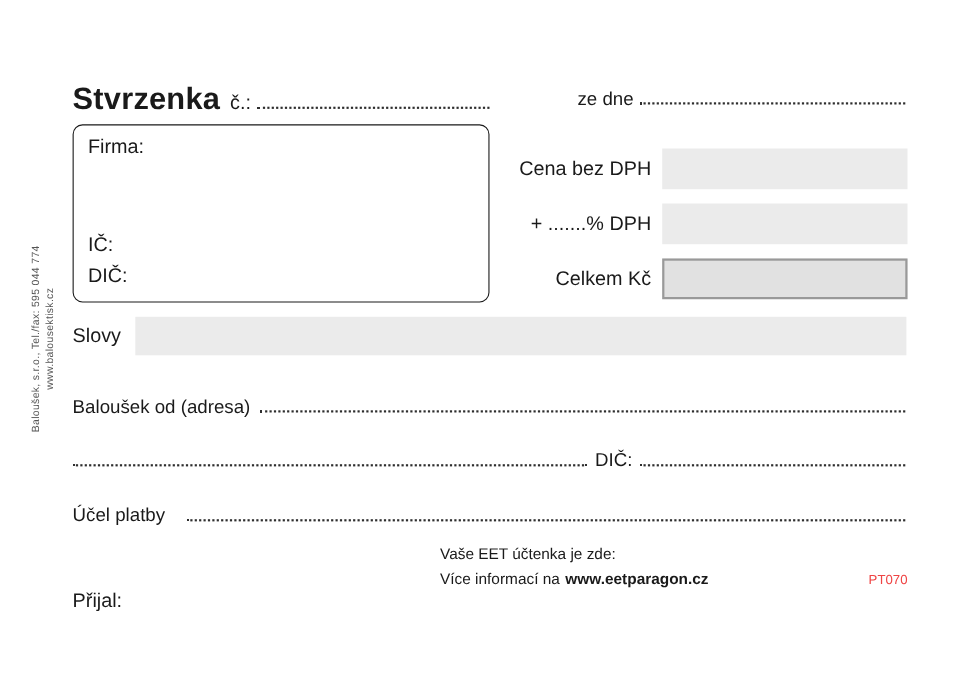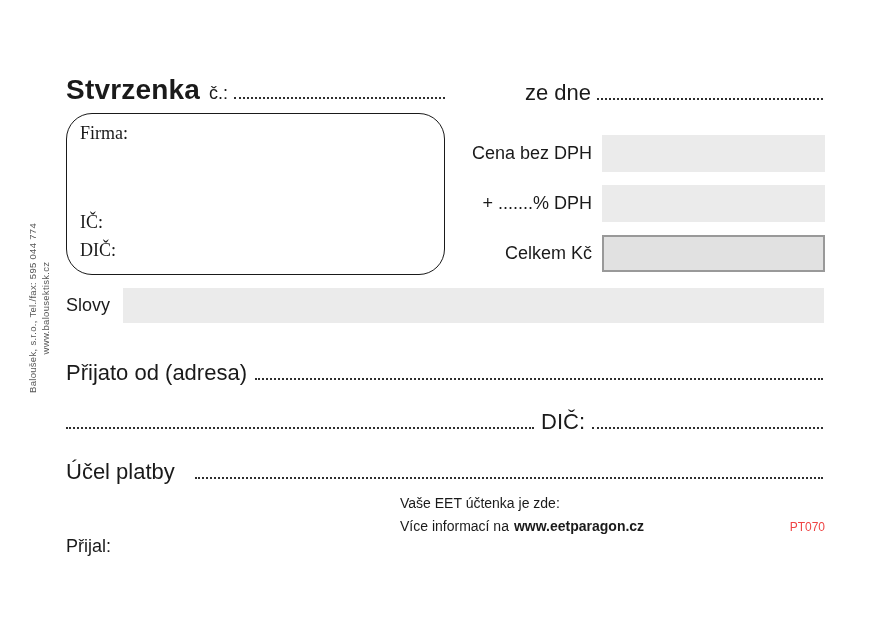--- a/index.html
+++ b/index.html
@@ -15,26 +15,26 @@
   }
   
   .row{display:flex;align-items:baseline;}
   .leader{flex:1 1 auto;border-bottom:2px dotted #2e2e2e;min-width:20px;}
   .leader.thin{border-bottom-width:1.5px;}
   
   .title-row{position:absolute;left:66px;top:74px;width:379px;}
   .title{font-size:28px;font-weight:bold;letter-spacing:.2px;}
   .title-no{font-size:18px;margin-left:9px;margin-right:6px;}
   .date-row{position:absolute;left:525px;top:80px;width:298px;}
-  .lbl-18{font-size:22px;}
+  .lbl-18{font-size:17px;}
   .date-row .lbl-18{margin-right:6px;}
   
   .firma-box{
     position:absolute;left:66px;top:113px;width:379px;height:162px;
-    border:1.5px solid #1a1a1a;border-radius:26px;box-sizing:border-box;font-family:Liberation Serif, serif;
+    border:1.5px solid #1a1a1a;border-radius:9px;box-sizing:border-box;
   }
   .firma-box .fl{position:absolute;left:13px;font-size:18px;}
   .firma-label{top:9px;}
   .ic-label{top:98px;}
   .dic-label{top:126px;}
   
   .amt-label{position:absolute;left:430px;width:162px;text-align:right;
     font-size:18px;line-height:37px;white-space:nowrap;}
   .amt-field{position:absolute;left:602px;width:223px;height:37px;background:#ebebeb;}
   .amt-field.total{background:#e1e1e1;border:2px solid #999999;box-sizing:border-box;}
@@ -95,21 +95,21 @@
   <div class="amt-label r2">+ .......% DPH</div>
   <div class="amt-field r2"></div>
 
   <div class="amt-label r3">Celkem Kč</div>
   <div class="amt-field total r3"></div>
 
   <div class="slovy-label">Slovy</div>
   <div class="slovy-field"></div>
 
   <div class="prijato-row row">
-    <span class="lbl-18">Přijato od (adresa)</span>
+    <span class="lbl-18">Baloušek od (adresa)</span>
     <span class="leader"></span>
   </div>
 
   <div class="addr2-row row">
     <span class="leader seg1"></span>
     <span class="lbl-18">DIČ:</span>
     <span class="leader"></span>
   </div>
 
   <div class="purpose-row row">

